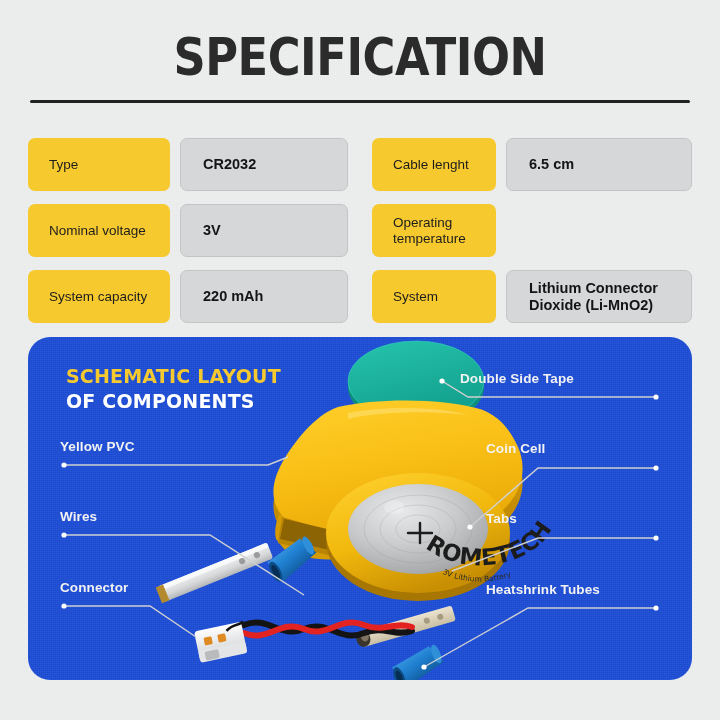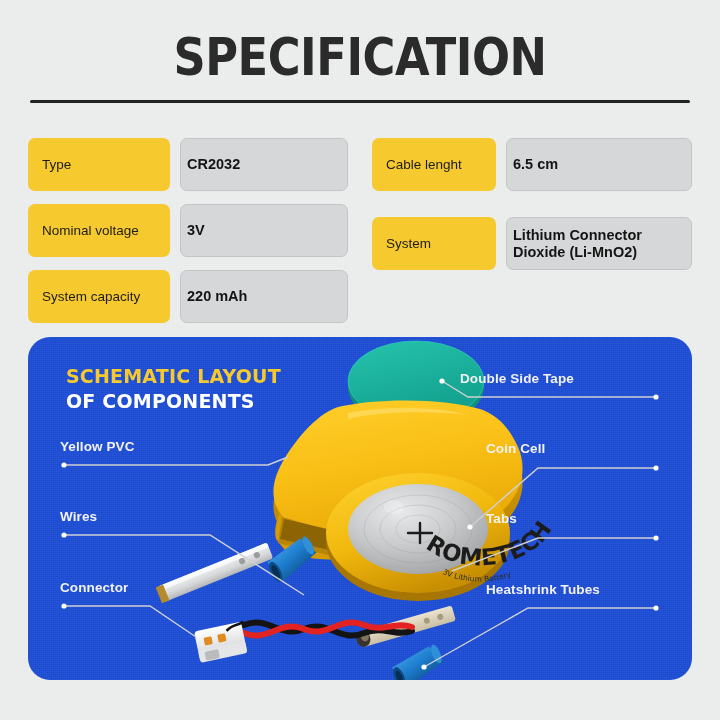--- a/index.html
+++ b/index.html
@@ -40,29 +40,29 @@
     position:absolute;left:28px;top:138px;width:664px;
     display:grid;grid-template-columns:1fr 1fr;
     column-gap:24px;row-gap:0;
   }
   .spec-col{display:flex;flex-direction:column;gap:13px;}
   .spec-row{display:flex;gap:10px;align-items:stretch;}
   .spec-key{
     width:142px;min-height:53px;
     background:#f6c92f;border-radius:7px;
     display:flex;align-items:center;
-    padding:0 14px;box-sizing:border-box;
+    padding:0 21px;box-sizing:border-box;
     color:#1d1d1d;font-size:13.5px;line-height:16px;font-weight:500;
   }
   .spec-col.right .spec-key{width:124px;}
   .spec-val{
     flex:1;min-height:53px;
     background:#d5d7d9;border:1px solid #c3c5c7;border-radius:7px;
     display:flex;align-items:center;
-    padding:0 6px;box-sizing:border-box;
+    padding:0 22px;box-sizing:border-box;
     color:#141414;font-size:14.5px;line-height:17px;font-weight:bold;
   }
 
   
   .panel{
     position:absolute;left:28px;top:337px;width:664px;height:343px;
     background:#1d4ed8;border-radius:22px;overflow:hidden;
   }
   .panel::before{
     content:"";position:absolute;inset:0;
@@ -115,20 +115,21 @@
       <div class="spec-val">220 mAh</div>
     </div>
   </div>
 
   <div class="spec-col right">
     <div class="spec-row">
       <div class="spec-key">Cable lenght</div>
       <div class="spec-val">6.5 cm</div>
     </div>
     <div class="spec-row">
+      <div class="spec-key">Operating temperature</div>
     </div>
     <div class="spec-row">
       <div class="spec-key">System</div>
       <div class="spec-val">Lithium Connector Dioxide (Li-MnO2)</div>
     </div>
   </div>
 
 </div>
 
 <div class="panel">

